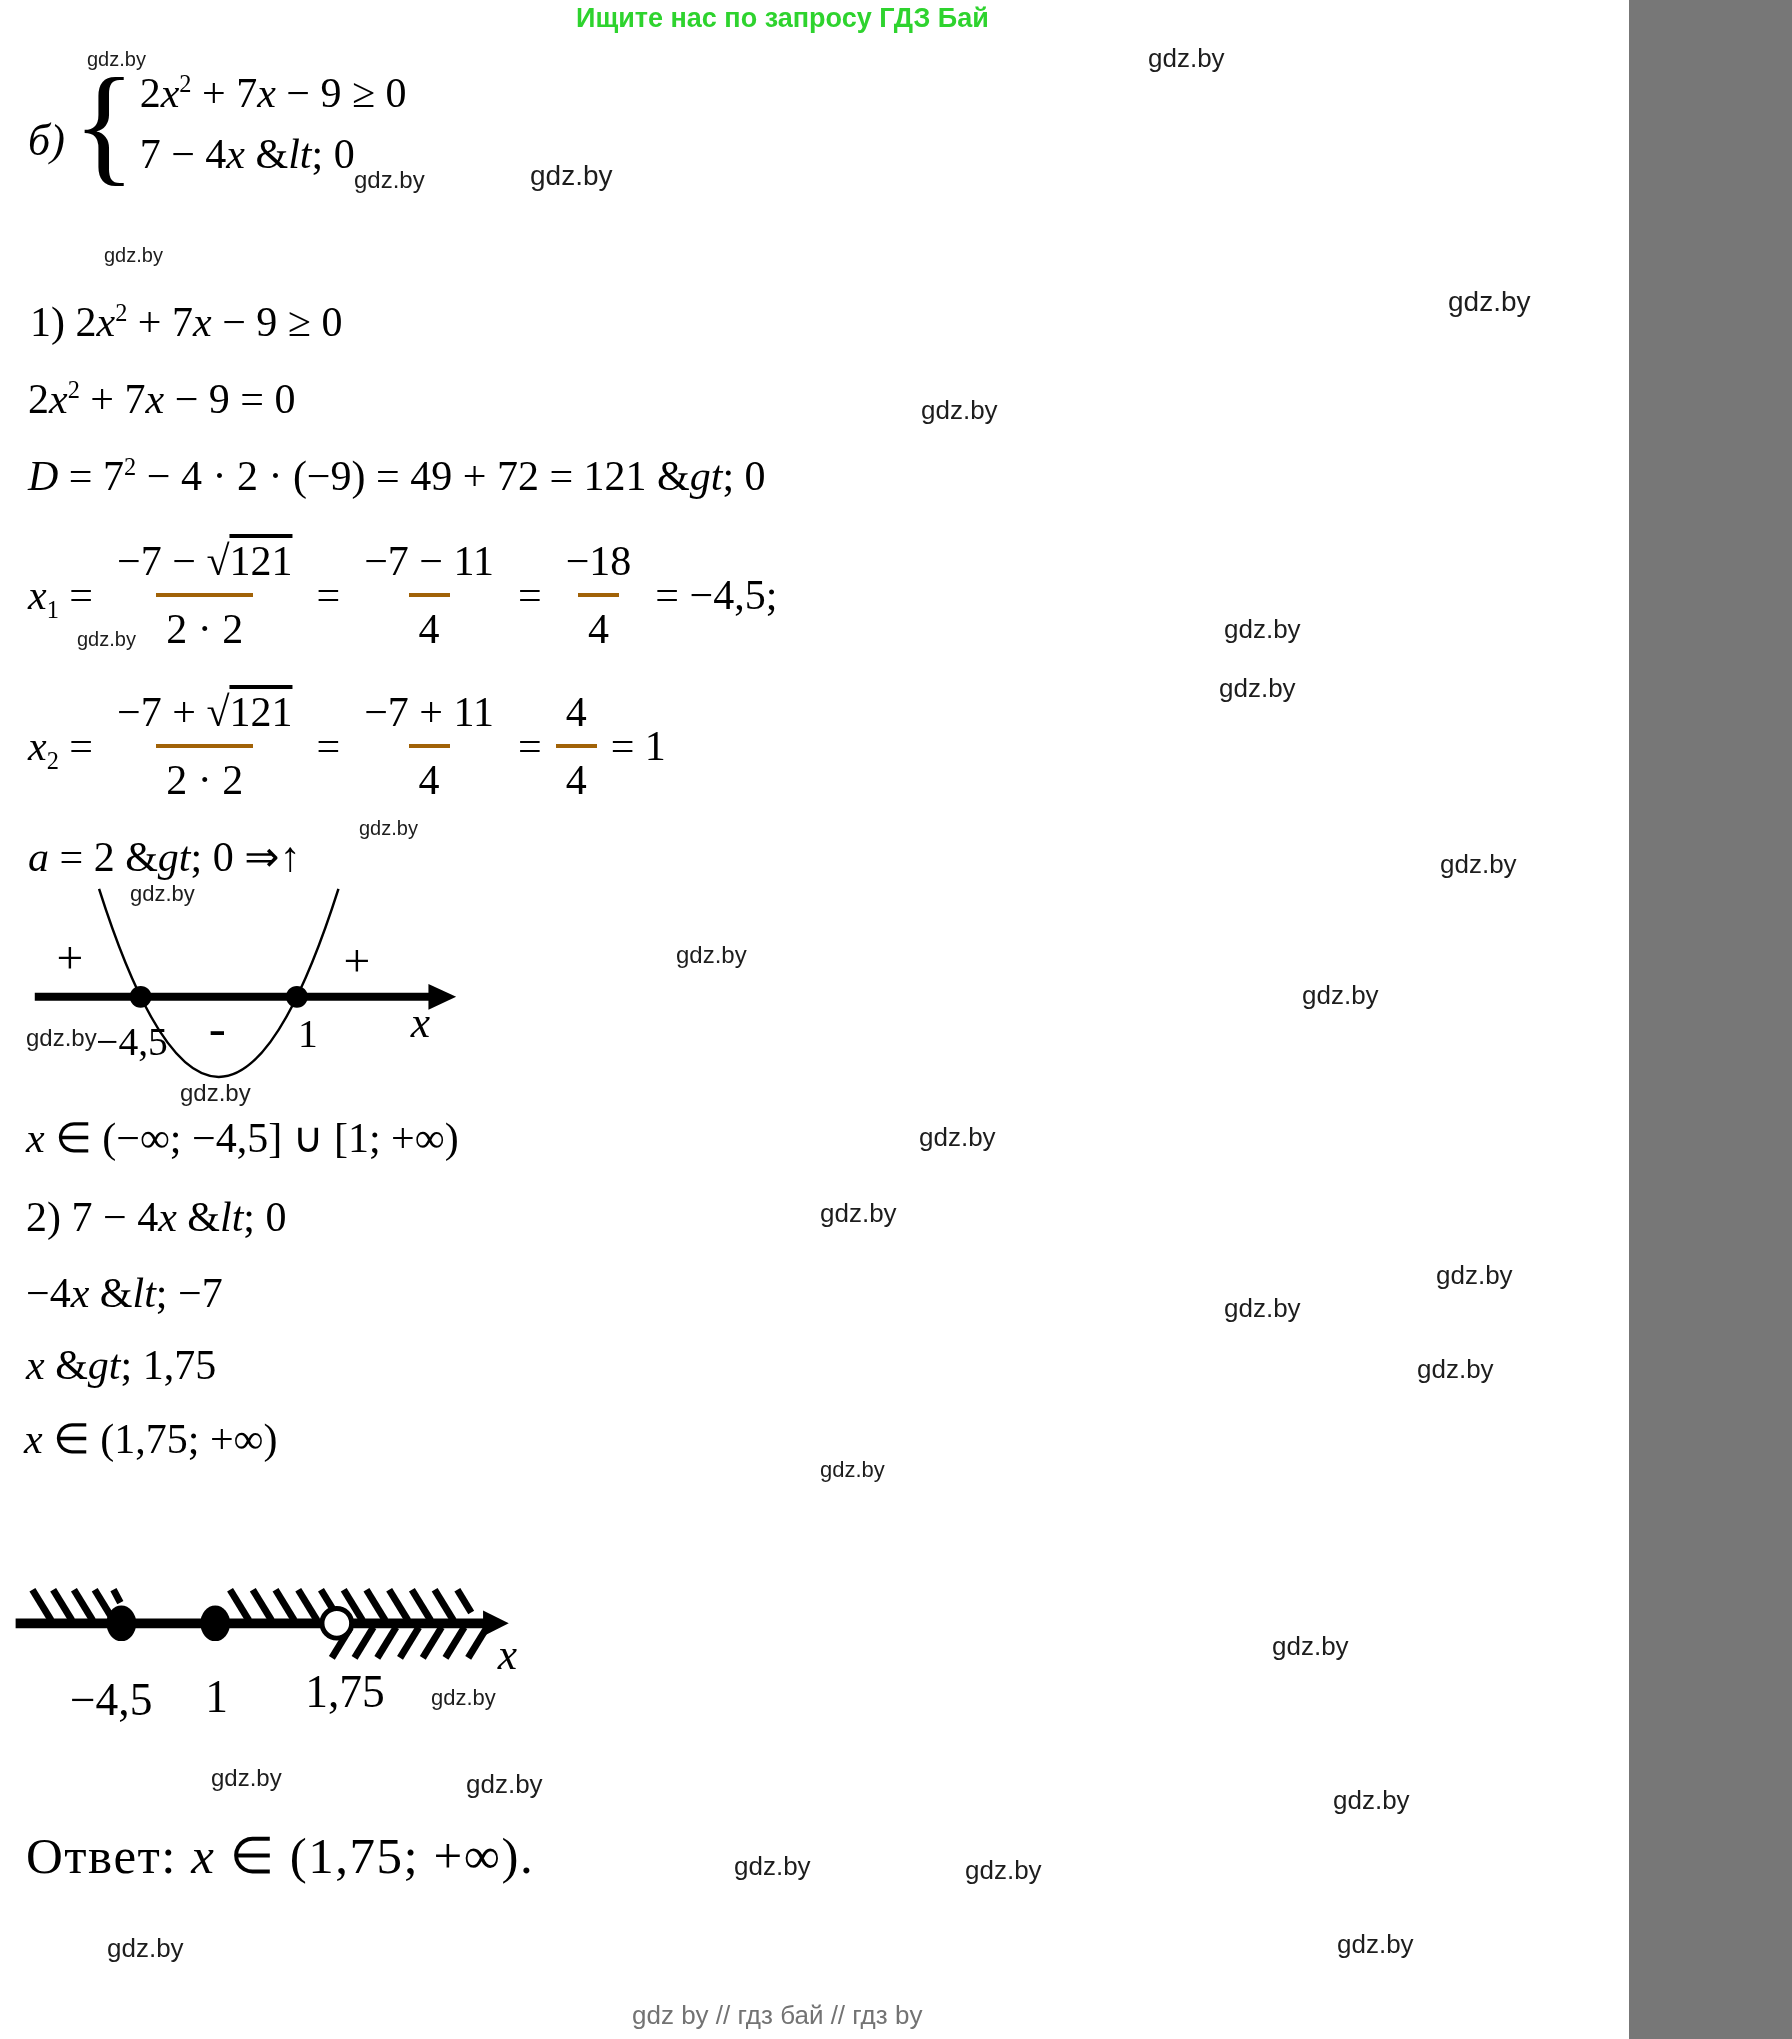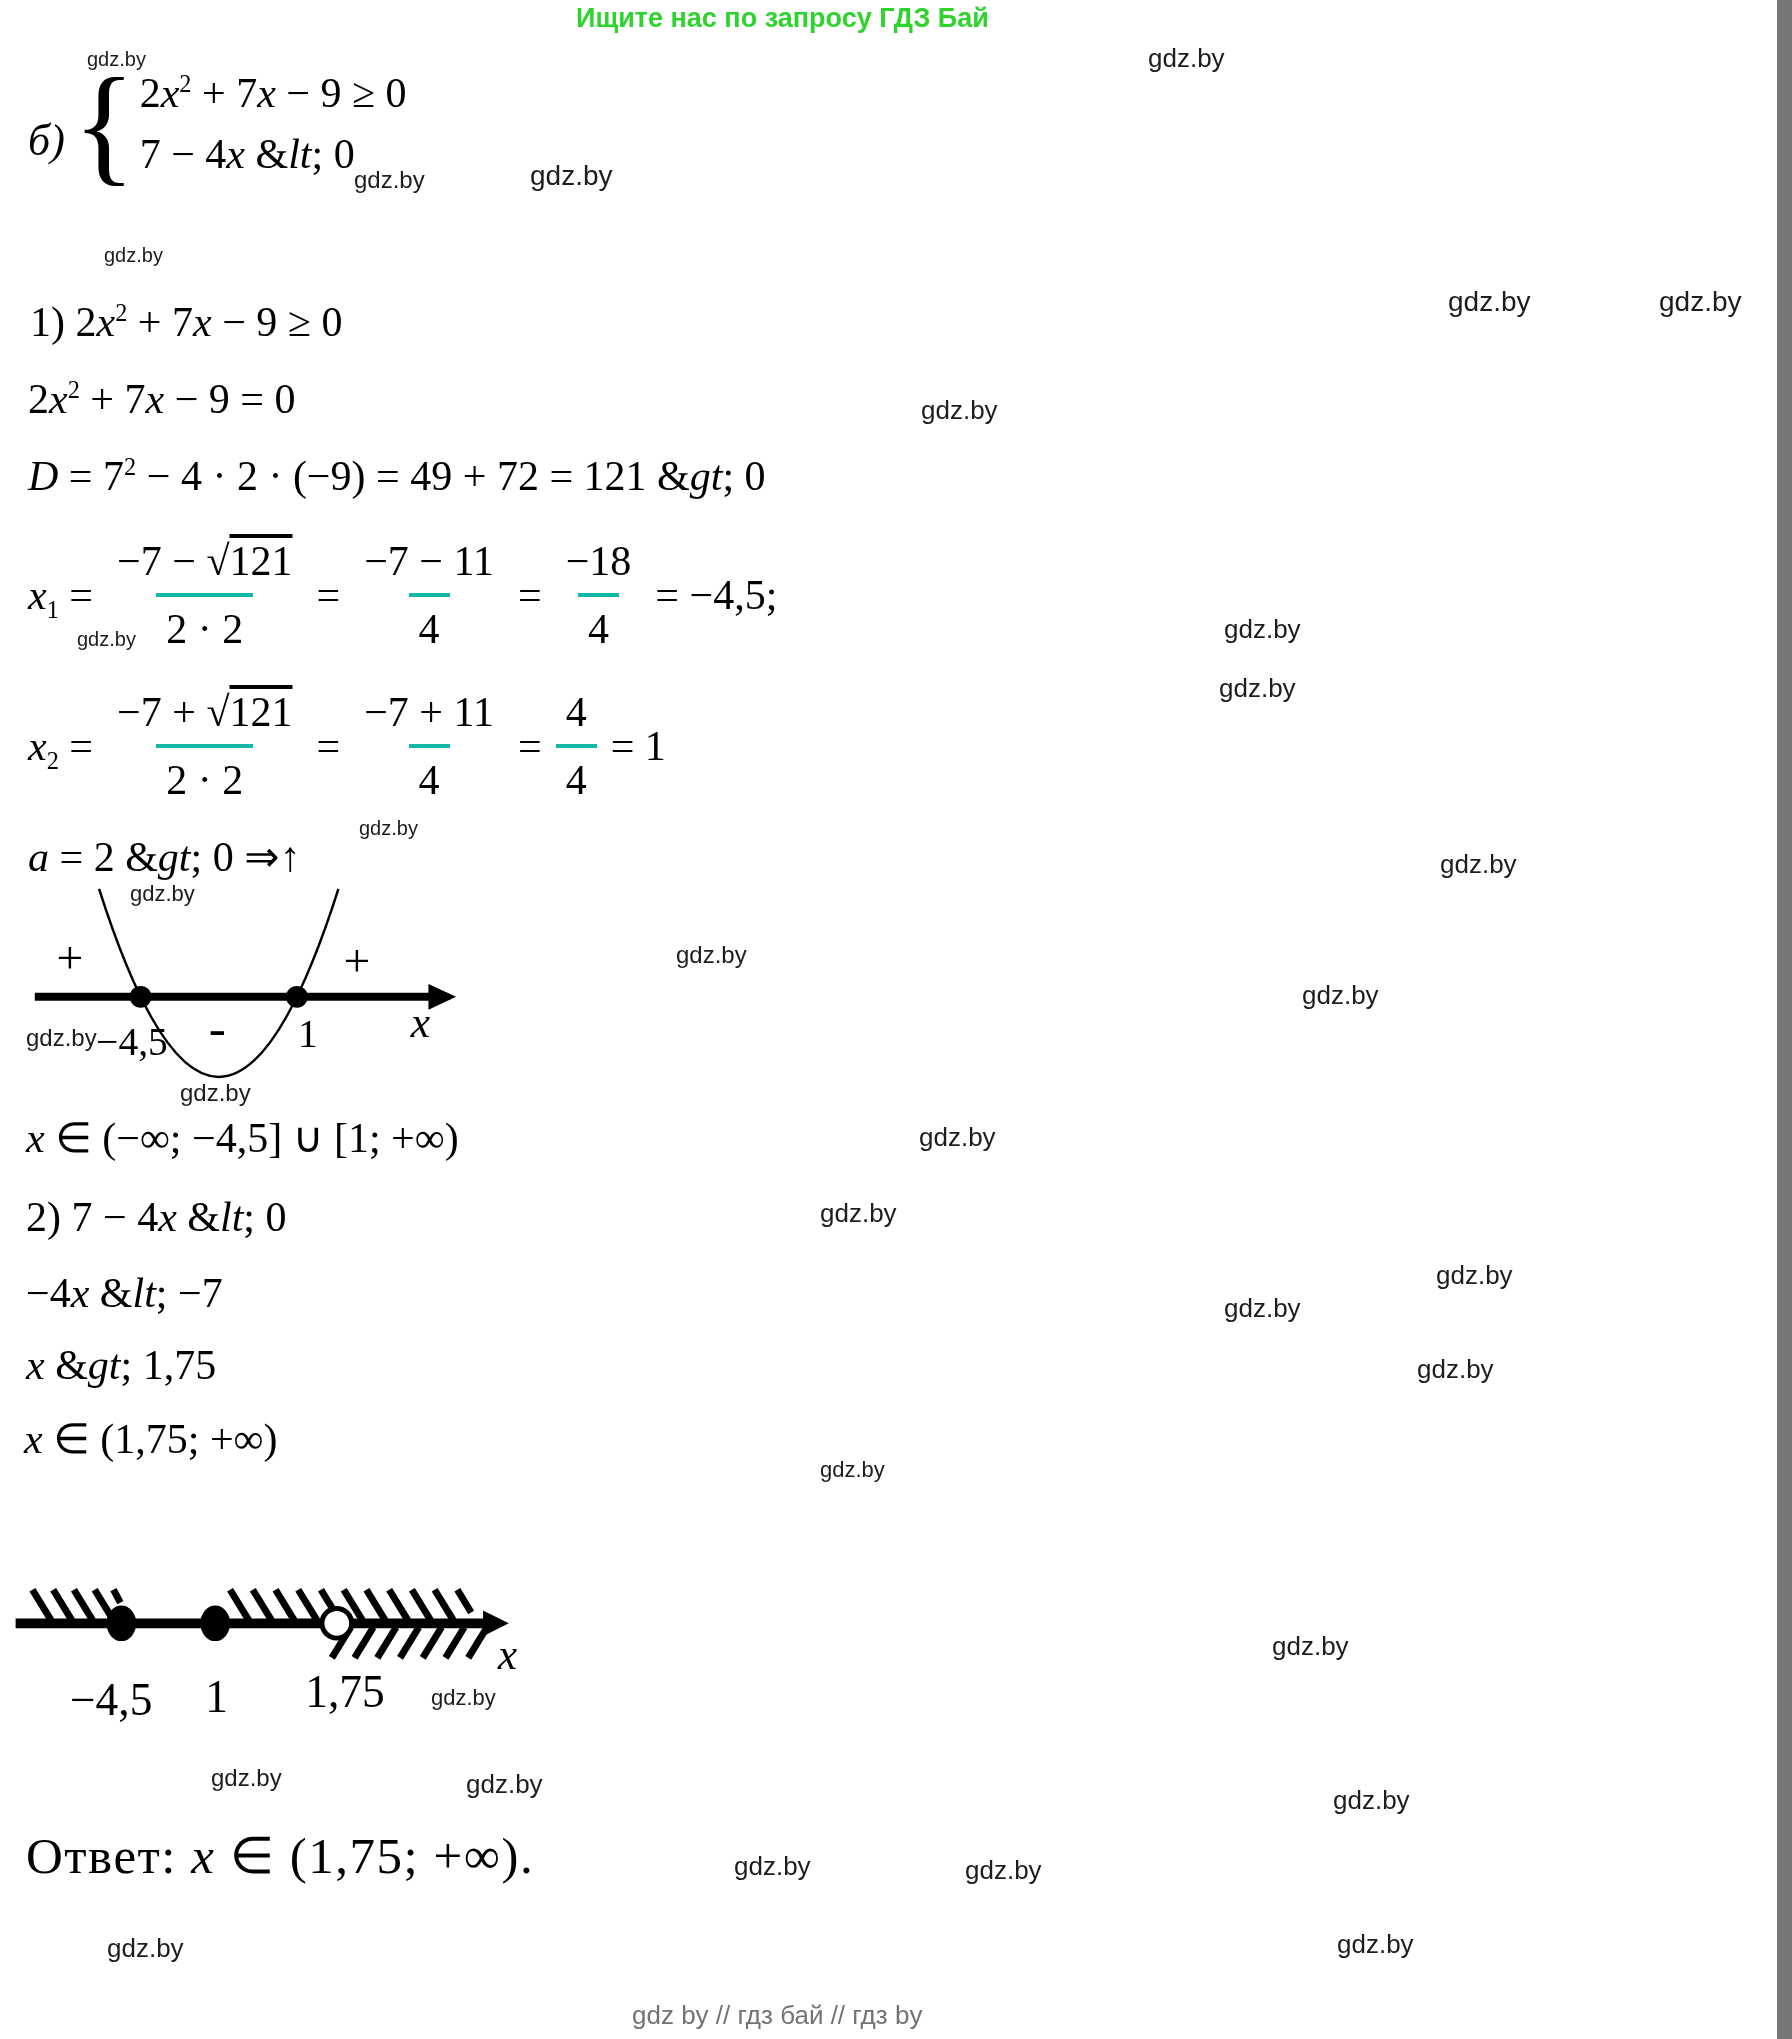--- a/index.html
+++ b/index.html
@@ -1,26 +1,26 @@
 <!DOCTYPE html>
 <html><head>
 <meta charset="utf-8">
 <style>
   html,body{margin:0;padding:0;background:#777;}
-  .page{position:relative;width:1777px;height:2039px;background:#ffffff;overflow:hidden;
+  .page{position:relative;width:1629px;height:2039px;background:#ffffff;overflow:hidden;
         font-family:"Liberation Serif",serif;color:#000;}
   .promo{position:absolute;left:576px;top:3px;font-family:"Liberation Sans",sans-serif;
          font-size:27px;font-weight:bold;white-space:nowrap;}
   .wm{position:absolute;font-family:"Liberation Sans",sans-serif;color:#1d1d1d;white-space:nowrap;}
   .mline{position:absolute;font-size:42px;white-space:nowrap;line-height:1.2;}
   .mrow{position:absolute;display:flex;align-items:center;font-size:42px;white-space:nowrap;}
   .mrow .mt{margin-right:12px;}
   .frac{display:inline-flex;flex-direction:column;align-items:center;text-align:left;margin:0 14px 0 2px;}
   .frac .num{padding:0 10px 8px 10px;}
-  .frac .den{border-top:4px solid #14b8a6;padding:8px 10px 0 10px;}
+  .frac .den{border-top:4px solid #a16207;padding:8px 10px 0 10px;}
   sup{font-size:58%;vertical-align:super;line-height:0;}
   sub{font-size:58%;vertical-align:sub;line-height:0;}
   .ovl{text-decoration:overline;}
   i{font-style:italic;}
   .sys{position:absolute;left:28px;top:55px;display:flex;align-items:center;}
   .plabel{font-style:italic;font-size:44px;margin-top:34px;}
   .brace{font-size:131px;line-height:137px;font-family:"Liberation Serif",serif;margin:0 4px 0 8px;}
   .syslines{display:flex;flex-direction:column;}
   .syslines .sline{font-size:42px;line-height:61px;white-space:nowrap;}
   #lh3{font-size:50px;letter-spacing:1.5px;}

